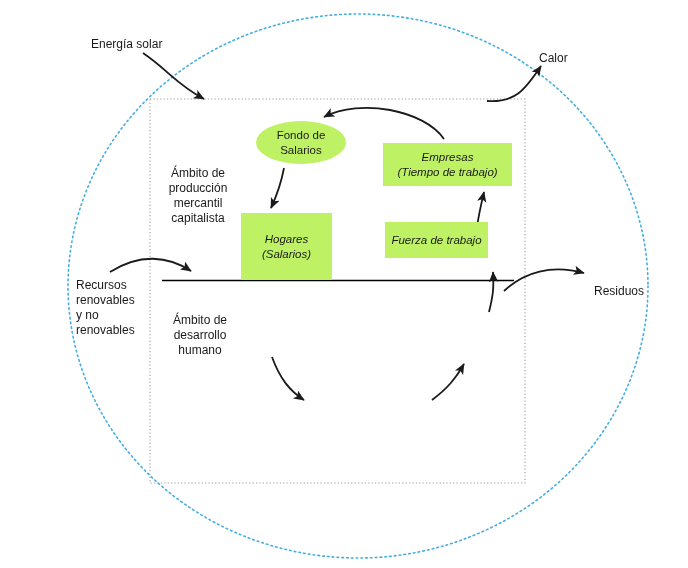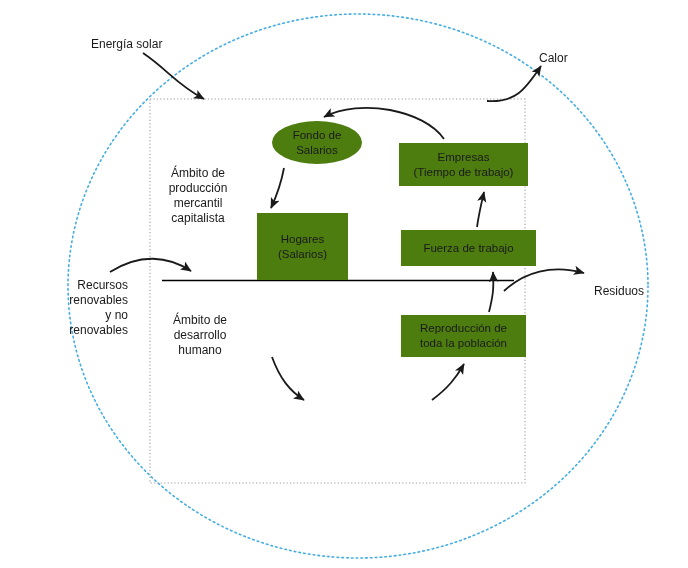--- a/index.html
+++ b/index.html
@@ -17,37 +17,37 @@
   }
   #svg-layer {
     position: absolute;
     left: 0;
     top: 0;
     width: 688px;
     height: 568px;
   }
   .node {
     position: absolute;
-    background: #4d7c0f;
+    background: #bef264;
     color: #1a1a1a;
     font-size: 11.5px;
     line-height: 15px;
     display: flex;
     align-items: center;
     justify-content: center;
     text-align: center;
     box-sizing: border-box;
     z-index: 3;
-    margin-left: 16px;
   }
   .node.ellipse {
     border-radius: 50%;
   }
   .node.rect {
     border-radius: 0;
+    font-style: italic;
   }
   .node-text {
     white-space: pre-line;
     display: block;
     padding: 0 4px;
   }
   .plain-label {
     position: absolute;
     color: #1a1a1a;
     font-size: 12px;
@@ -108,35 +108,31 @@
     <span class="node-text">Empresas
 (Tiempo de trabajo)</span>
   </div>
 
   <div class="node rect split-top" style="left:241px; top:213px; width:91px; height:67px;">
     <span class="node-text">Hogares
 (Salarios)</span>
   </div>
 
 
-  <div class="node rect" style="left:385px; top:230px; width:135px; height:36px;">
+  <div class="node rect" style="left:385px; top:222px; width:103px; height:36px;">
     <span class="node-text">Fuerza de trabajo</span>
   </div>
 
-  <div class="node rect" style="left:385px; top:315px; width:125px; height:42px;">
-    <span class="node-text">Reproducción de
-toda la población</span>
-  </div>
 
 
   <div class="plain-label" style="left:91px; top:37px; width:100px; text-align:left;">Energía solar</div>
 
   <div class="plain-label" style="left:539px; top:51px; width:60px; text-align:left;">Calor</div>
 
-  <div class="plain-label" style="left:48px; top:278px; width:80px; text-align:right;">Recursos
+  <div class="plain-label" style="left:76px; top:278px; width:80px; text-align:left;">Recursos
 renovables
 y no
 renovables</div>
 
   <div class="plain-label" style="left:551px; top:284px; width:70px; text-align:left;padding-left:43px;">Residuos</div>
 
   <div class="plain-label" style="left:158px; top:166px; width:80px; text-align:center;">Ámbito de
 producción
 mercantil
 capitalista</div>

